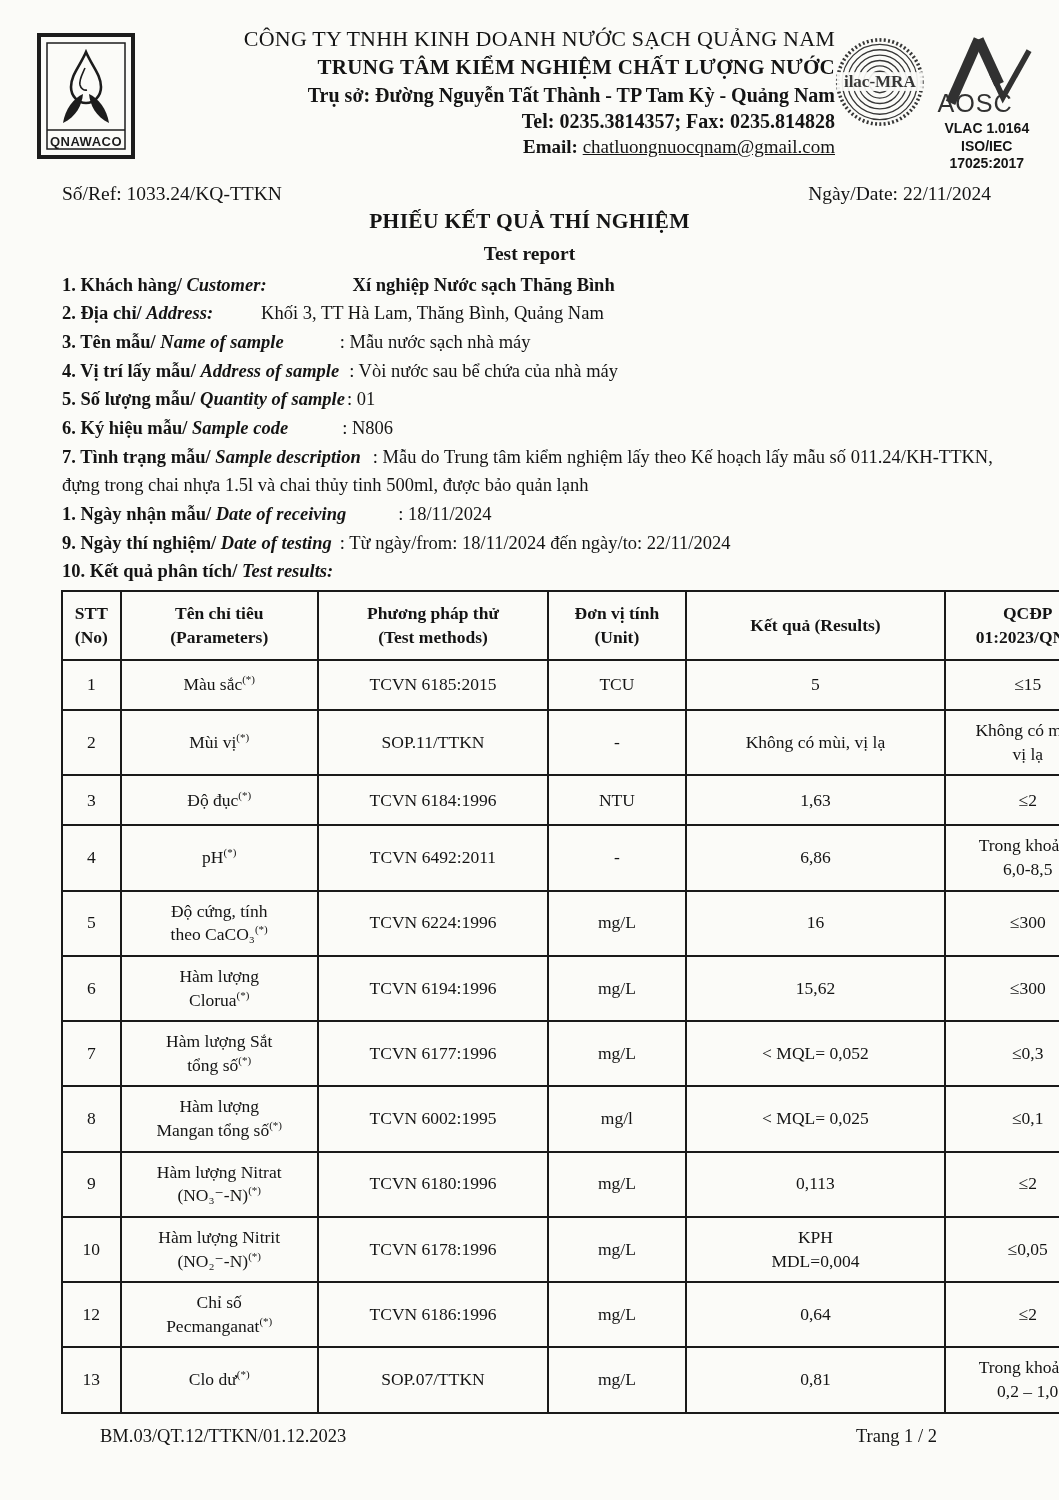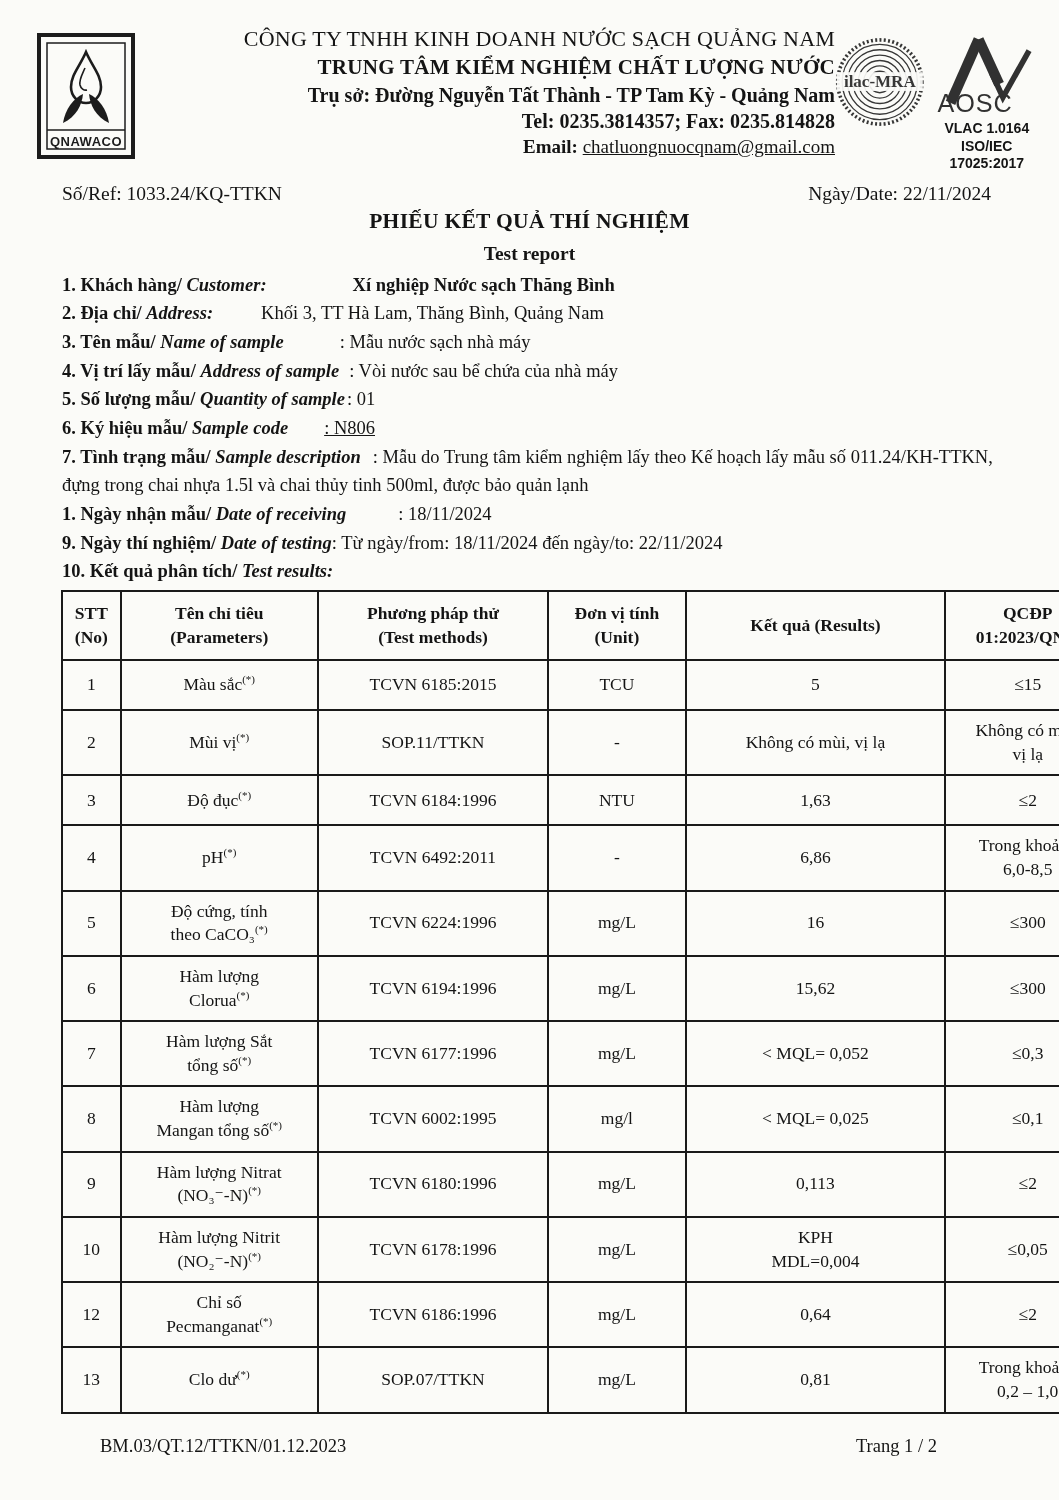--- a/index.html
+++ b/index.html
@@ -33,45 +33,45 @@
   .info-item{font-size:18.5px;line-height:1.55;}
   .info-item .lab{font-weight:bold;}
   .info-item .lab-en{font-style:italic;}
   .info-item .val{margin-left:8px;}
   .info-item .val.b{font-weight:bold;}
   .info-item[data-idx="0"] .val{margin-left:86px;}
   .info-item[data-idx="1"] .val{margin-left:48px;}
   .info-item[data-idx="2"] .val{margin-left:56px;}
   .info-item[data-idx="3"] .val{margin-left:10px;}
   .info-item[data-idx="4"] .val{margin-left:2px;}
-  .info-item[data-idx="5"] .val{margin-left:36px;text-decoration:underline;}
+  .info-item[data-idx="5"] .val{margin-left:54px;}
   .info-item[data-idx="6"] .val{margin-left:12px;}
   .info-item[data-idx="7"] .val{margin-left:52px;}
-  .info-item[data-idx="8"] .val{margin-left:0;}
+  .info-item[data-idx="8"] .val{margin-left:8px;}
   
   table.results{
     border-collapse:collapse;table-layout:fixed;
     width:1050px;margin:4px 0 0 61px;
     font-size:17.5px;background:transparent;
   }
   table.results col.c0{width:5.6%}
   table.results col.c1{width:18.8%}
   table.results col.c2{width:22.0%}
   table.results col.c3{width:13.1%}
   table.results col.c4{width:24.8%}
   table.results col.c5{width:15.7%}
   table.results th,table.results td{
     border:2px solid #1a1a1a;text-align:center;vertical-align:middle;
     white-space:pre-line;padding:8px 5px;line-height:1.35;
   }
   table.results th{font-weight:bold;padding:10px 4px;}
   table.results td{height:32px;}
   sup.star{font-size:11px;line-height:0;vertical-align:super;}
   
-  .footer{display:flex;justify-content:space-between;margin:22px 62px 0 62px;font-size:18.5px;}
+  .footer{display:flex;justify-content:space-between;margin:12px 62px 0 62px;font-size:18.5px;}
   .footer .left{padding-left:38px;}
   .footer .right{padding-right:60px;}
   svg .ink{stroke:#1c1c1c;}
 </style>
 </head>
 <body>
 
 <div class="page">
 
   <div class="letterhead">

